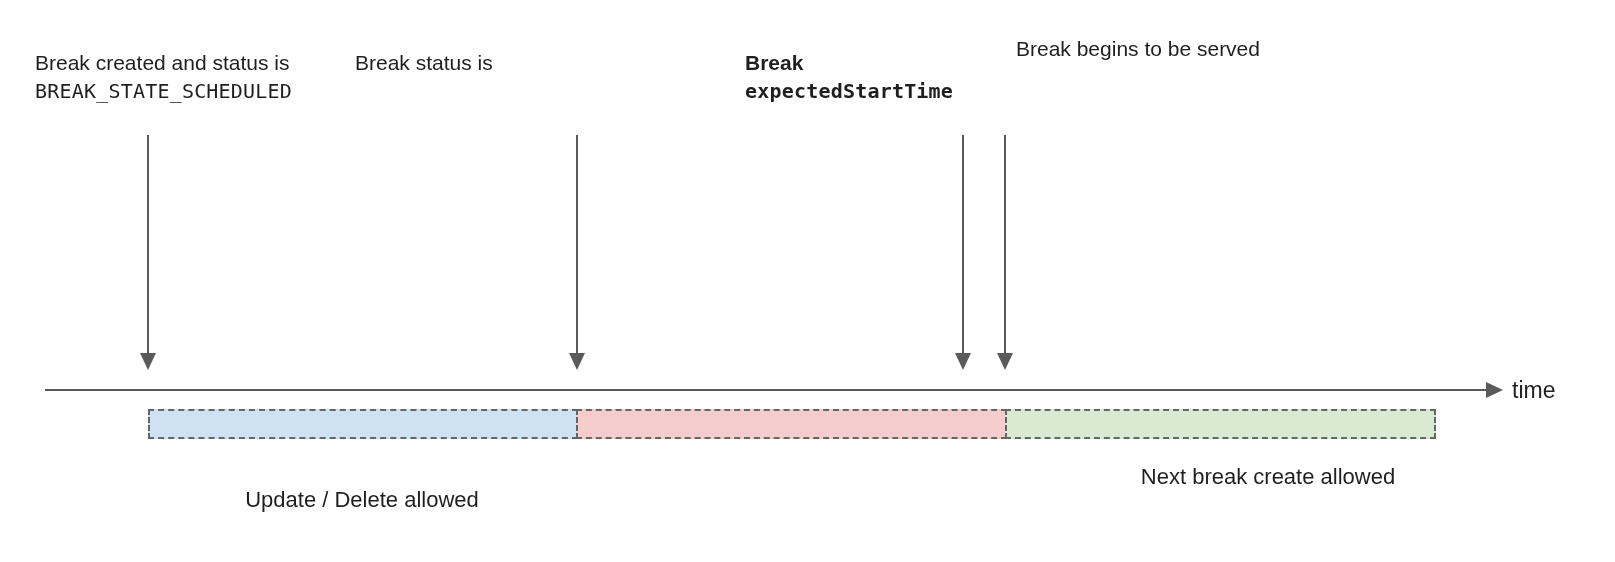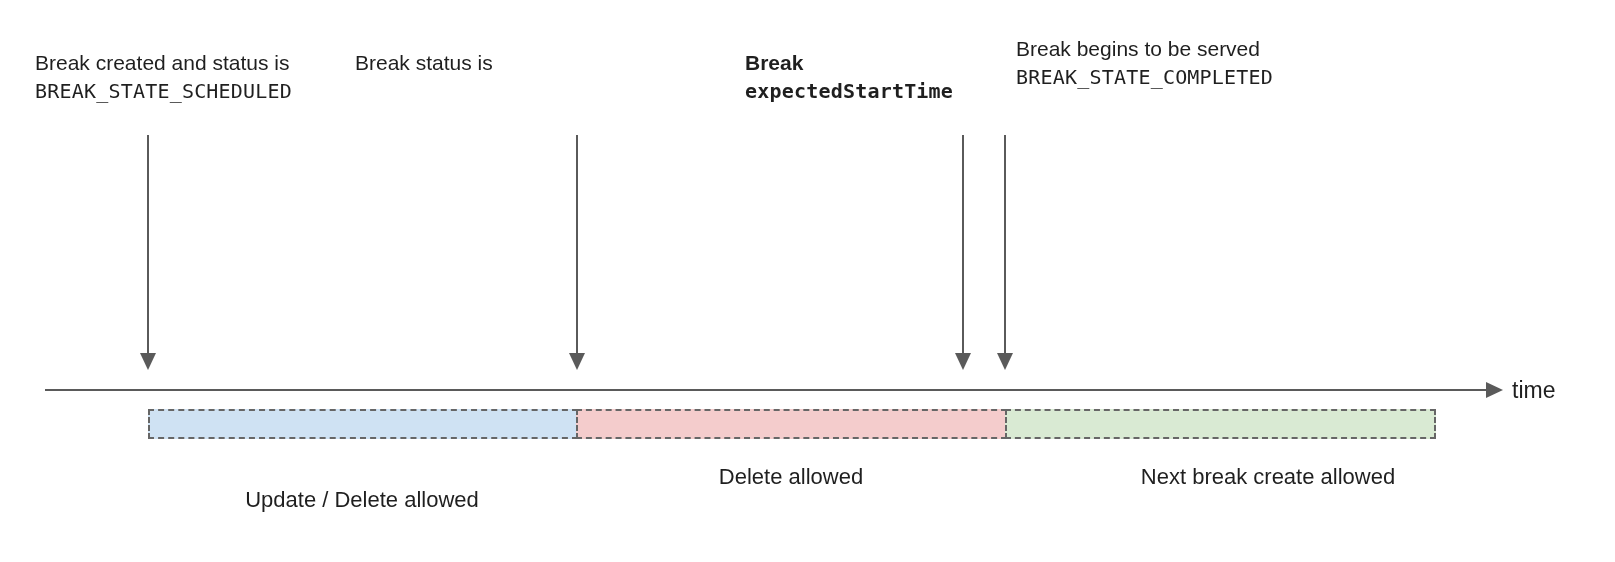--- a/index.html
+++ b/index.html
@@ -94,21 +94,20 @@
     <div>Break status is</div>
   </div>
 
   <div class="annotation ann-3">
     <div>Break</div>
     <div class="mono">expectedStartTime</div>
   </div>
 
   <div class="annotation ann-4">
     <div>Break begins to be served</div>
-    <div class="mono">BREAK_STATE_COMPLETED</div>
   </div>
 
   <div class="down-arrow arrow-1">
     <div class="shaft"></div>
     <div class="head"></div>
   </div>
   <div class="down-arrow arrow-2">
     <div class="shaft"></div>
     <div class="head"></div>
   </div>
@@ -123,16 +122,15 @@
 
   <div class="axis-line"></div>
   <div class="axis-head"></div>
   <div class="axis-label">time</div>
 
   <div class="segment seg-1" style="background-color: rgb(207, 226, 243);"></div>
   <div class="segment seg-2" style="background-color: rgb(244, 204, 204);"></div>
   <div class="segment seg-3" style="background-color: rgb(217, 234, 211);"></div>
 
   <div class="segment-label lbl-1">Update / Delete allowed</div>
-  <div class="segment-label lbl-2">Delete allowed</div>
   <div class="segment-label lbl-3">Next break create allowed</div>
 
 </div>
 
 </body></html>

